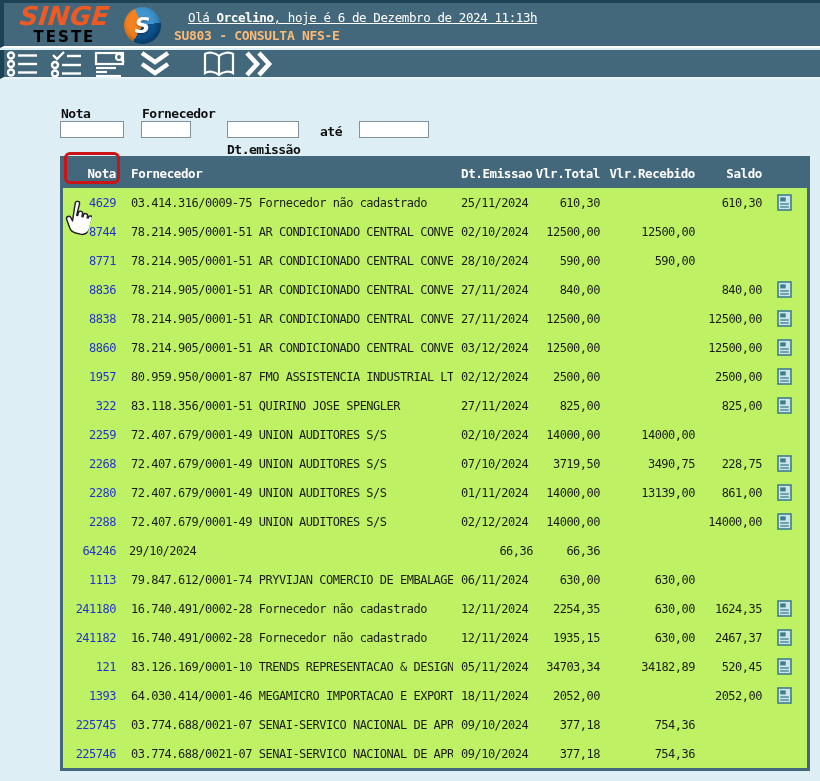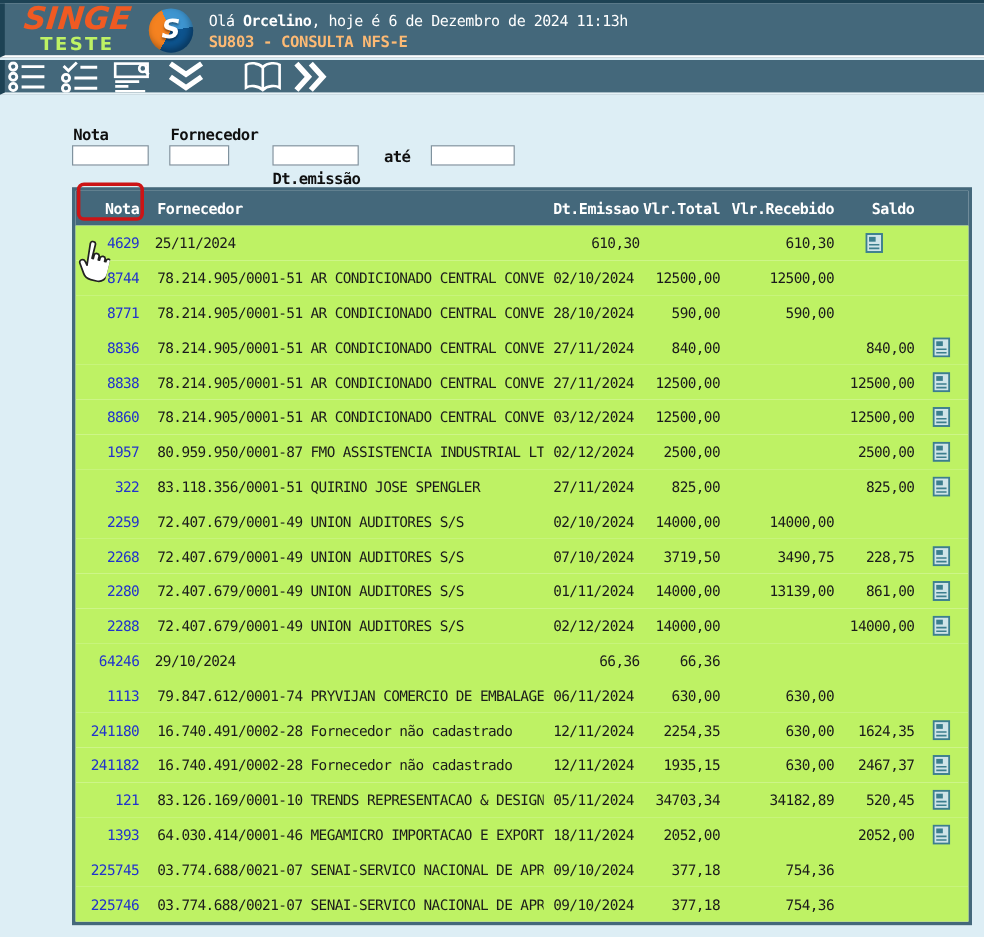--- a/index.html
+++ b/index.html
@@ -17,33 +17,33 @@
     background:#44687b; border-left:4px solid #1d4254; border-bottom:2px solid #ffffff;
   }
   .logo { position:absolute; left:8px; top:1px; width:105px; text-align:center; cursor:pointer; }
   .logo-line1 {
     font-family:"DejaVu Sans","Liberation Sans",sans-serif;
     font-style:italic; font-weight:bold; font-size:26px; line-height:25px;
     color:#f05a22; letter-spacing:0px; transform:skewX(-6deg); display:block;
   }
   .logo-line2 {
     font-family:"DejaVu Sans","Liberation Sans",sans-serif;
-    font-weight:bold; font-size:15px; line-height:16px; color:#bef264; letter-spacing:2px; display:block;
+    font-weight:bold; font-size:15px; line-height:16px; color:#000000; letter-spacing:2px; display:block;
   }
   .globe {
     position:absolute; left:120px; top:4px; width:37px; height:37px; border-radius:50%;
     background: conic-gradient(from 210deg, #f58220 0deg 125deg, #3e95d0 125deg 230deg, #0d548f 230deg 360deg);
     display:flex; align-items:center; justify-content:center;
     box-shadow: inset -2px -3px 6px rgba(0,0,0,.35);
   }
   .globe span {
     font-family:"DejaVu Sans","Liberation Sans",sans-serif;
     font-weight:bold; font-style:italic; font-size:22px; color:#fff; text-shadow:0 1px 2px rgba(0,0,0,.4);
   }
-  .greet { position:absolute; left:170px; top:6px; color:#fff; font-size:12.5px; letter-spacing:-0.4px; line-height:18px; white-space:nowrap; }
+  .greet { position:absolute; left:184px; top:6px; color:#fff; font-size:12.5px; letter-spacing:-0.4px; line-height:18px; white-space:nowrap;text-decoration:underline; }
   .greet b { font-weight:bold; }
   .screen-title { position:absolute; left:170px; top:25px; color:#fdba74; font-size:13px; font-weight:bold; letter-spacing:-0.3px; white-space:nowrap; }
   
   .toolbar {
     position:absolute; top:50px; left:0; width:820px; height:29px;
     background:#44687b; border-left:4px solid #1d4254; border-bottom:2px solid #e8f3f7;
     display:flex; align-items:center; padding-left:2px;
   }
   .tb-icon { height:26px; margin-right:8px; cursor:pointer; display:flex; align-items:center; }
   .tb-icon svg { display:block; }
@@ -166,20 +166,21 @@
     <div class="c forn">Fornecedor</div>
     <div class="c dt">Dt.Emissao</div>
     <div class="c total">Vlr.Total</div>
     <div class="c receb">Vlr.Recebido</div>
     <div class="c saldo">Saldo</div>
     <div class="c icon"></div>
   </div>
   <div id="tbody">
   <div class="trow">
     <div class="c nota"><a class="nota-link">4629</a></div>
+    <div class="c forn">03.414.316/0009-75 Fornecedor não cadastrado</div>
     <div class="c dt">25/11/2024</div>
     <div class="c total">610,30</div>
     <div class="c receb"></div>
     <div class="c saldo">610,30</div>
     <div class="c icon">
       <span class="doc-btn">
         <svg width="15" height="17" viewBox="0 0 15 17">
           <rect x="1" y="1" width="13" height="15" fill="#cfe4e8" stroke="#3c7e8e" stroke-width="1.6"></rect>
           <rect x="3.2" y="3.4" width="5.5" height="4" fill="#3c7e8e"></rect>
           <line x1="3.2" y1="10" x2="11.8" y2="10" stroke="#3c7e8e" stroke-width="1.3"></line>

